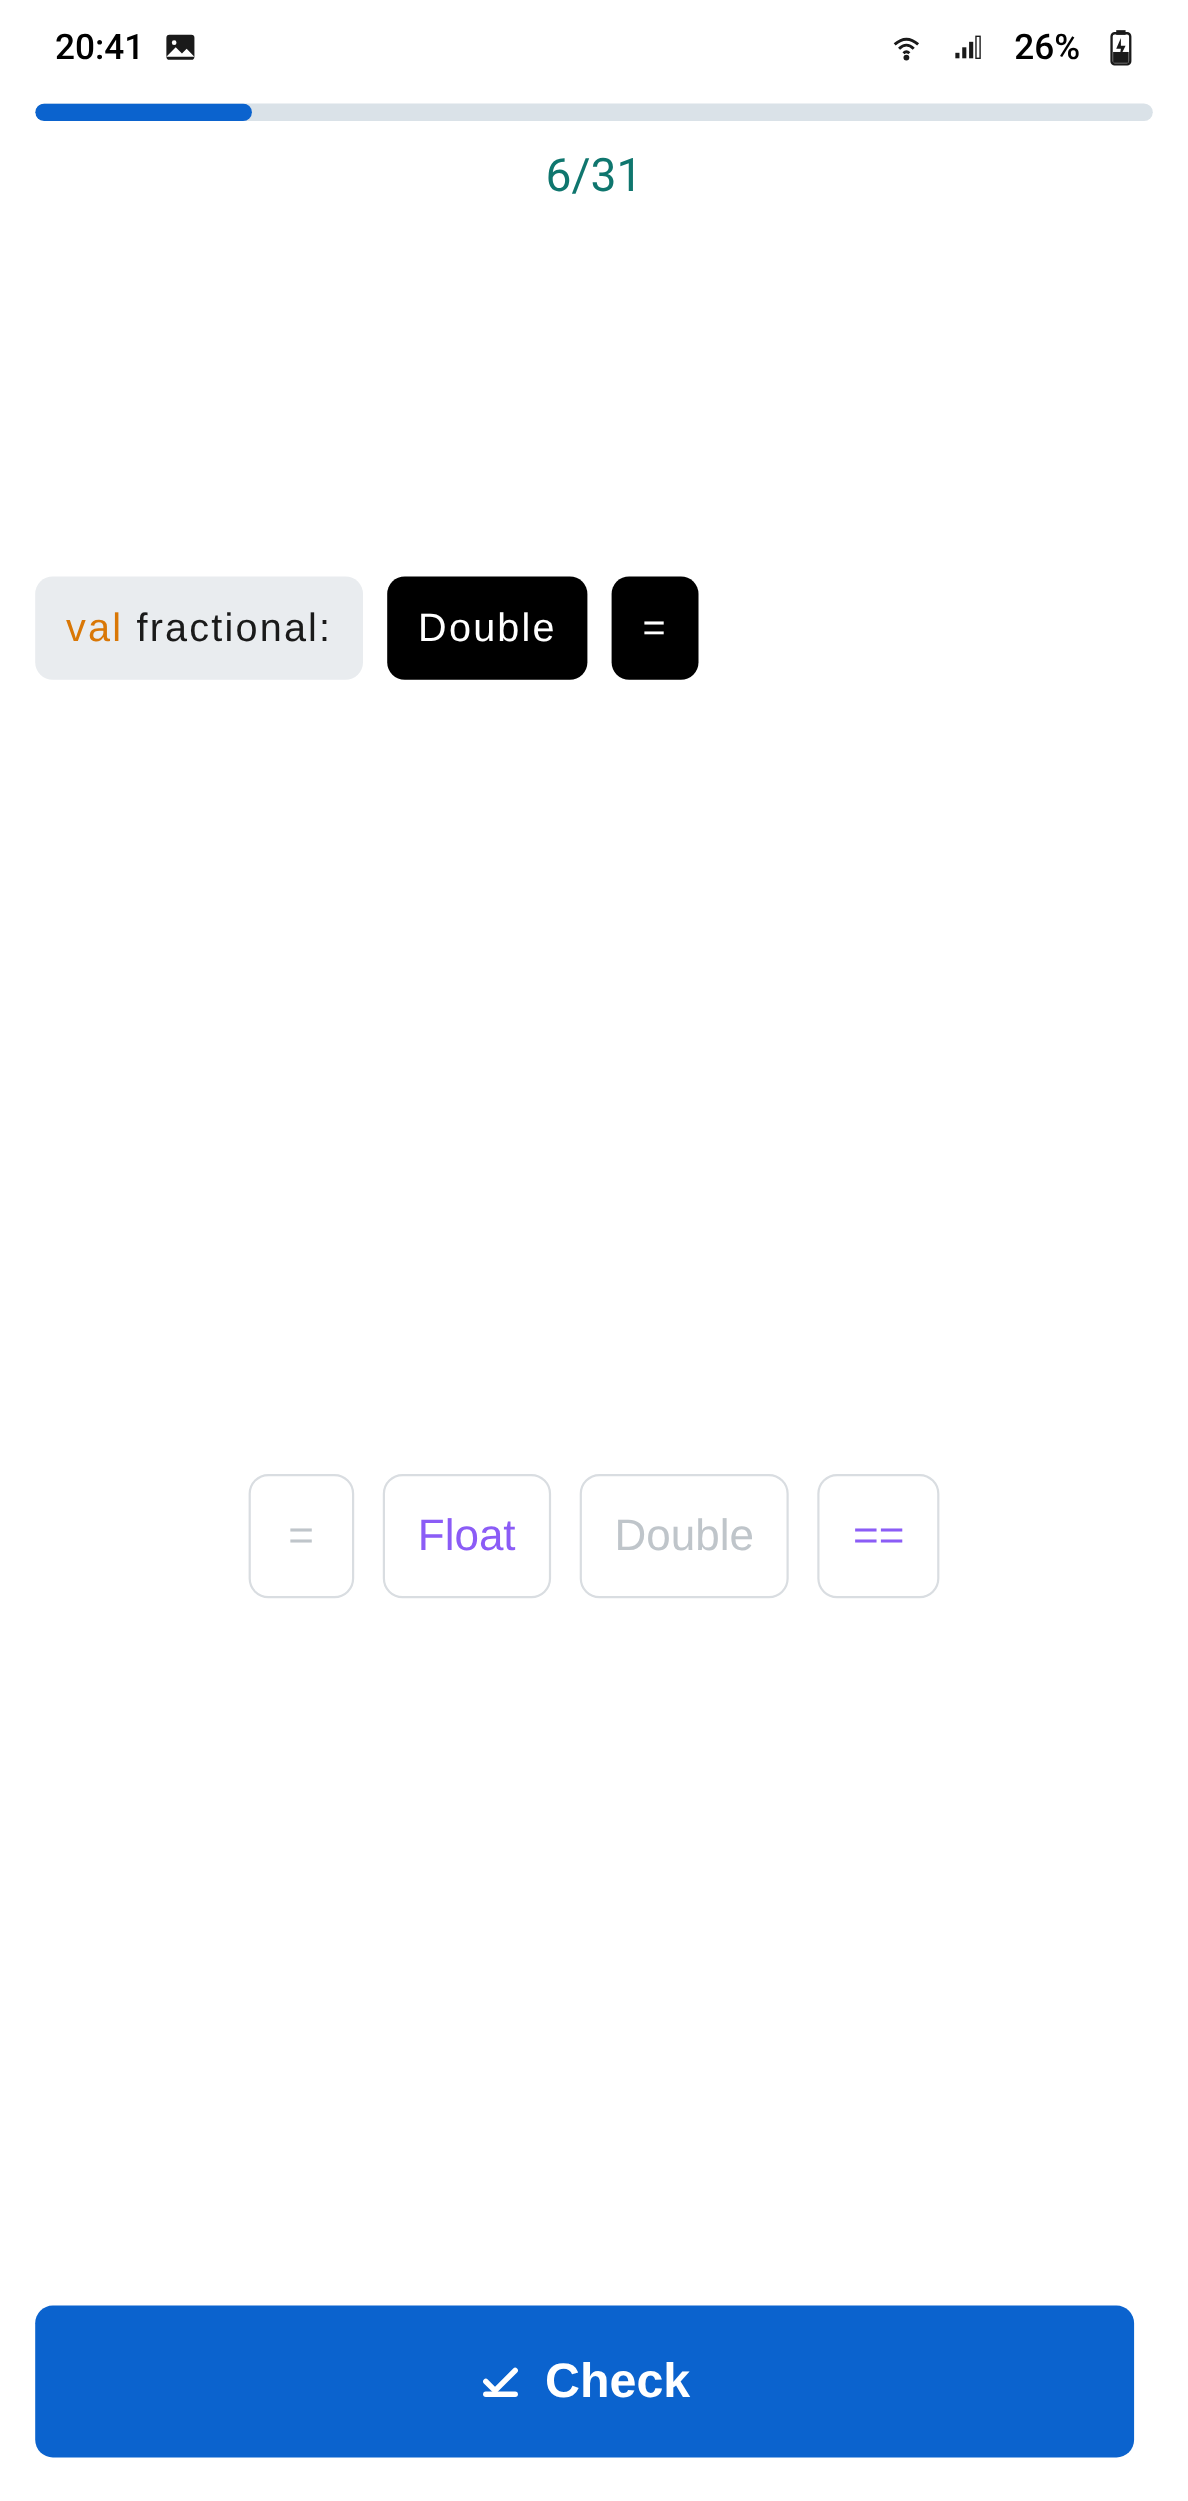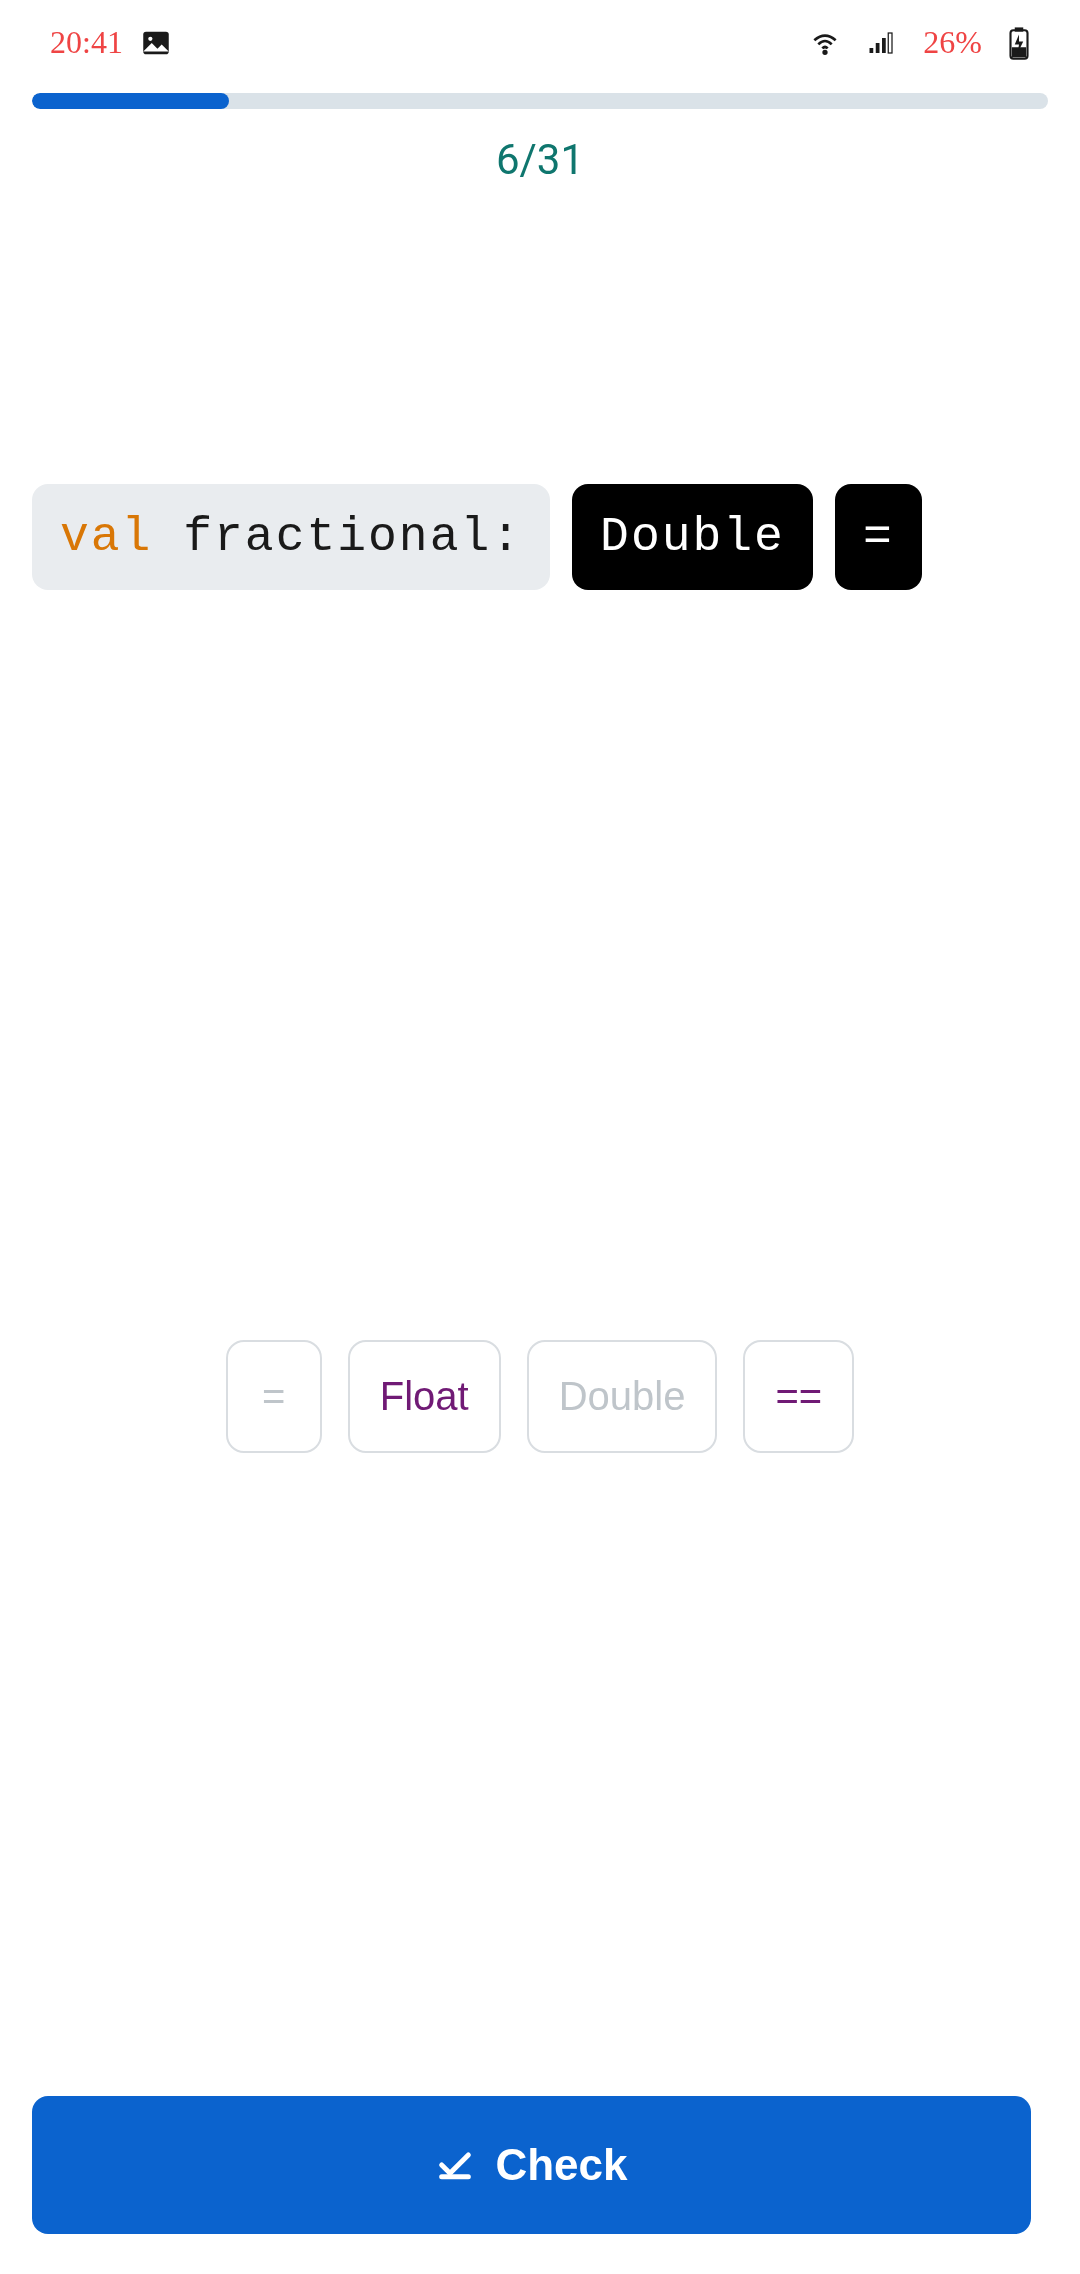--- a/index.html
+++ b/index.html
@@ -15,22 +15,21 @@
       position: relative;
       overflow: hidden;
     }
     .status-bar {
       display: flex;
       justify-content: space-between;
       align-items: center;
       padding: 24px 50px 16px 50px;
       font-size: 32px;
       font-weight: 500;
-      color: #ef4444;
-      font-family: Liberation Serif, serif;
+      color: #000000;
     }
     .status-left {
       display: flex;
       align-items: center;
       gap: 16px;
     }
     .status-right {
       display: flex;
       align-items: center;
       gap: 26px;
@@ -59,24 +58,25 @@
     }
     .code-area {
       padding: 300px 32px 0 32px;
       display: flex;
       gap: 22px;
       align-items: center;
     }
     .code-chip {
       border-radius: 16px;
       padding: 26px 28px;
-      font-family: Liberation Mono, monospace;
-      font-size: 48px;
+      font-family: Liberation Sans, sans-serif;
+      font-size: 36px;
       font-weight: 500;
       letter-spacing: 2px;
+      margin-top: 39px;
     }
     .chip-light {
       background: #e9ecef;
       color: #1a1a1a;
     }
     .chip-dark {
       background: #000000;
       color: #ffffff;
     }
     .keyword-val {
@@ -109,21 +109,21 @@
       gap: 26px;
       margin-top: 100px;
     }
     .choice-btn {
       border: 2px solid #d9dde1;
       background: #ffffff;
       border-radius: 18px;
       padding: 32px 30px;
       font-size: 40px;
       font-weight: 400;
-      color: #701a75;
+      color: #8b5cf6;
       min-width: 96px;
       text-align: center;
       cursor: pointer;
     }
     .choice-btn.disabled {
       color: #bfc5ca;
     }
     .check-button {
       position: absolute;
       bottom: 40px;

